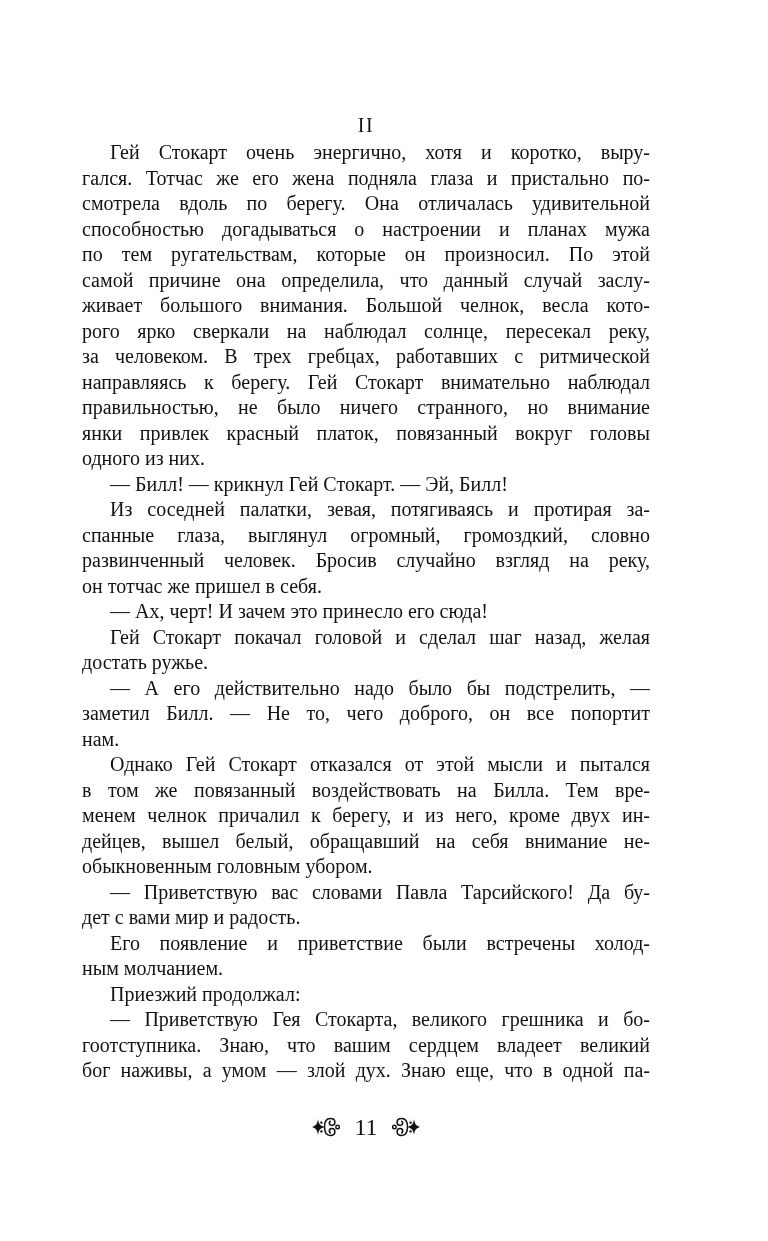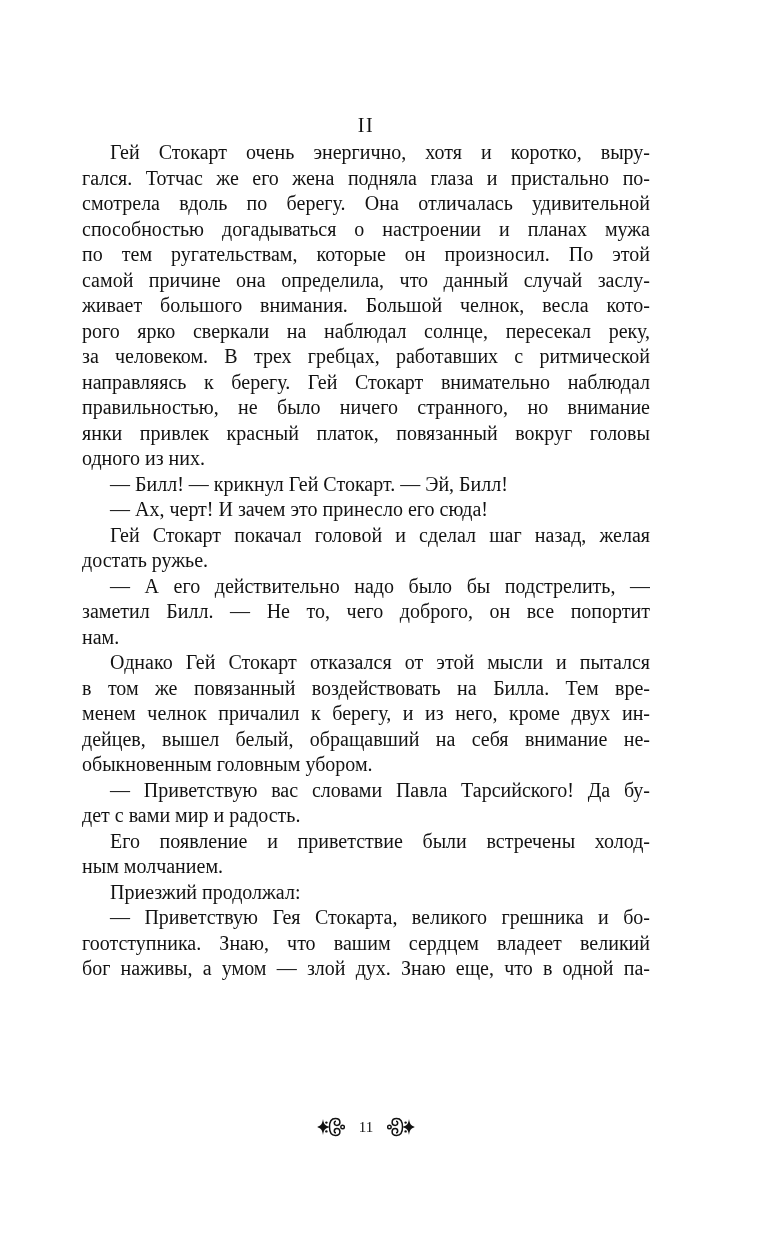--- a/index.html
+++ b/index.html
@@ -40,21 +40,21 @@
   .line.first { text-indent: 28px; }
   .footer {
     position: absolute;
     top: 1112px; left: 82px; width: 568px; height: 30px;
     display: flex;
     align-items: center;
     justify-content: center;
     gap: 14px;
   }
   .pagenum {
-    font-size: 15px;
+    font-size: 24px;
     line-height: 30px;
   }
   .orn { display: inline-block; width: 28px; height: 24px; }
   .orn svg { display: block; }
   .orn.flip svg { transform: scaleX(-1); }
 </style>
 </head>
 <body style="background: rgb(255, 255, 255);">
 
 <div class="page" style="color: rgb(18, 18, 18);">
@@ -72,20 +72,26 @@
         <div class="line">живает большого внимания. Большой челнок, весла кото-</div>
         <div class="line">рого ярко сверкали на наблюдал солнце, пересекал реку,</div>
         <div class="line">за человеком. В трех гребцах, работавших с ритмической</div>
         <div class="line">направляясь к берегу. Гей Стокарт внимательно наблюдал</div>
         <div class="line">правильностью, не было ничего странного, но внимание</div>
         <div class="line">янки привлек красный платок, повязанный вокруг головы</div>
         <div class="line last">одного из них.</div>
       </div>
       <div>
         <div class="line first last">— Билл! — крикнул Гей Стокарт. — Эй, Билл!</div>
+      </div>
+      <div>
+        <div class="line first">Из соседней палатки, зевая, потягиваясь и протирая за-</div>
+        <div class="line">спанные глаза, выглянул огромный, громоздкий, словно</div>
+        <div class="line">развинченный человек. Бросив случайно взгляд на реку,</div>
+        <div class="line last">он тотчас же пришел в себя.</div>
       </div>
       <div>
         <div class="line first last">— Ах, черт! И зачем это принесло его сюда!</div>
       </div>
       <div>
         <div class="line first">Гей Стокарт покачал головой и сделал шаг назад, желая</div>
         <div class="line last">достать ружье.</div>
       </div>
       <div>
         <div class="line first">— А его действительно надо было бы подстрелить, —</div>

